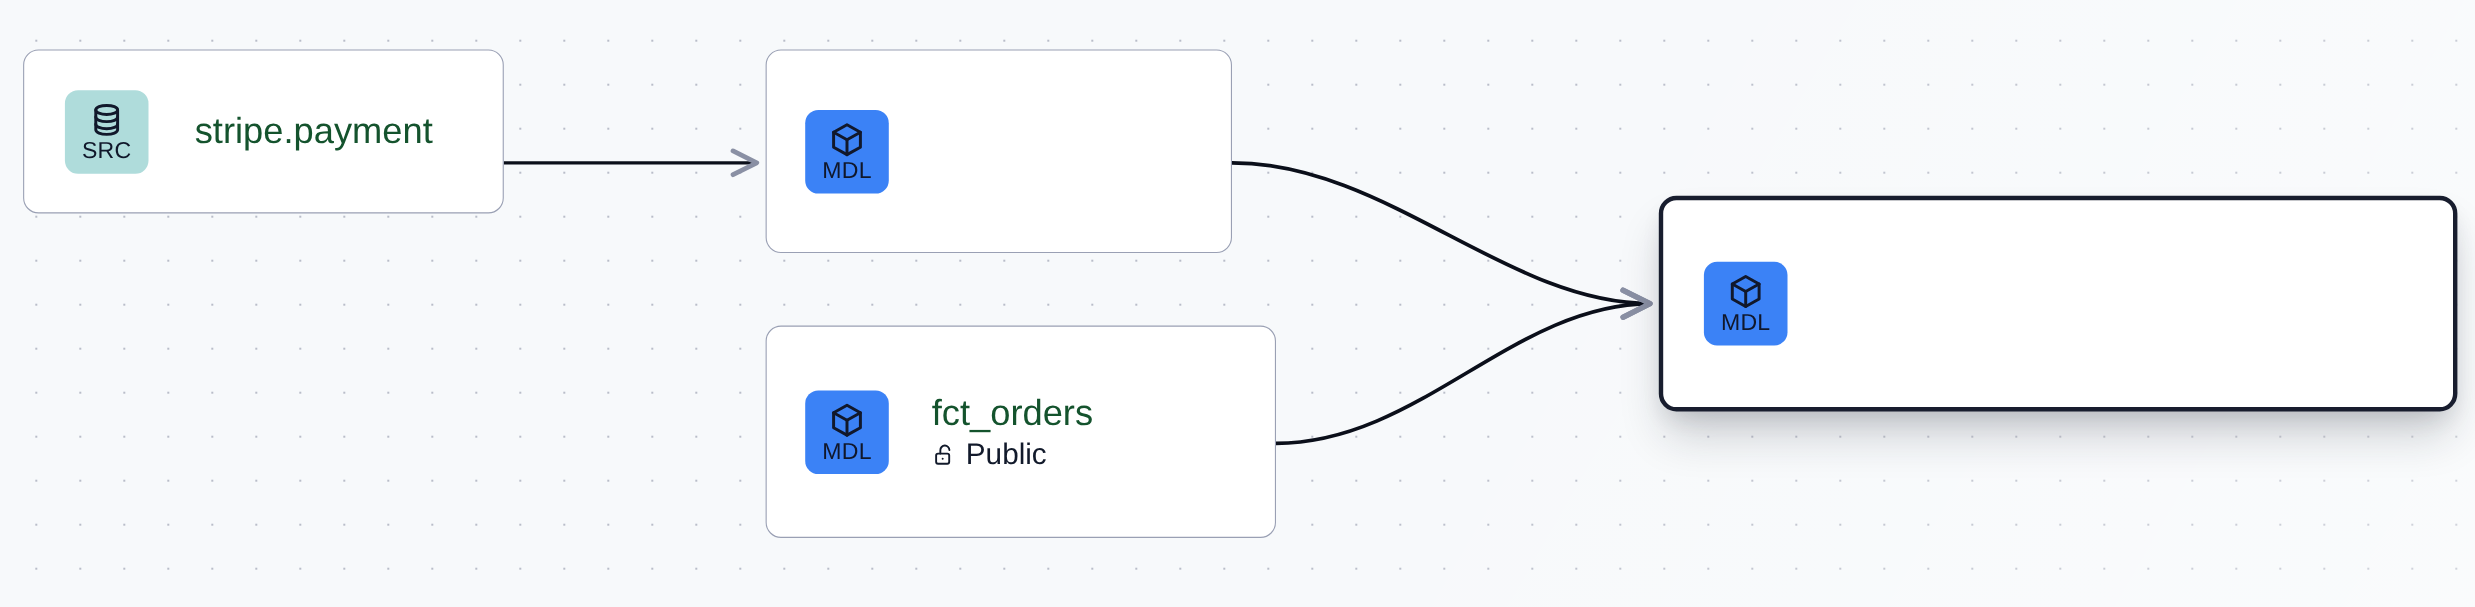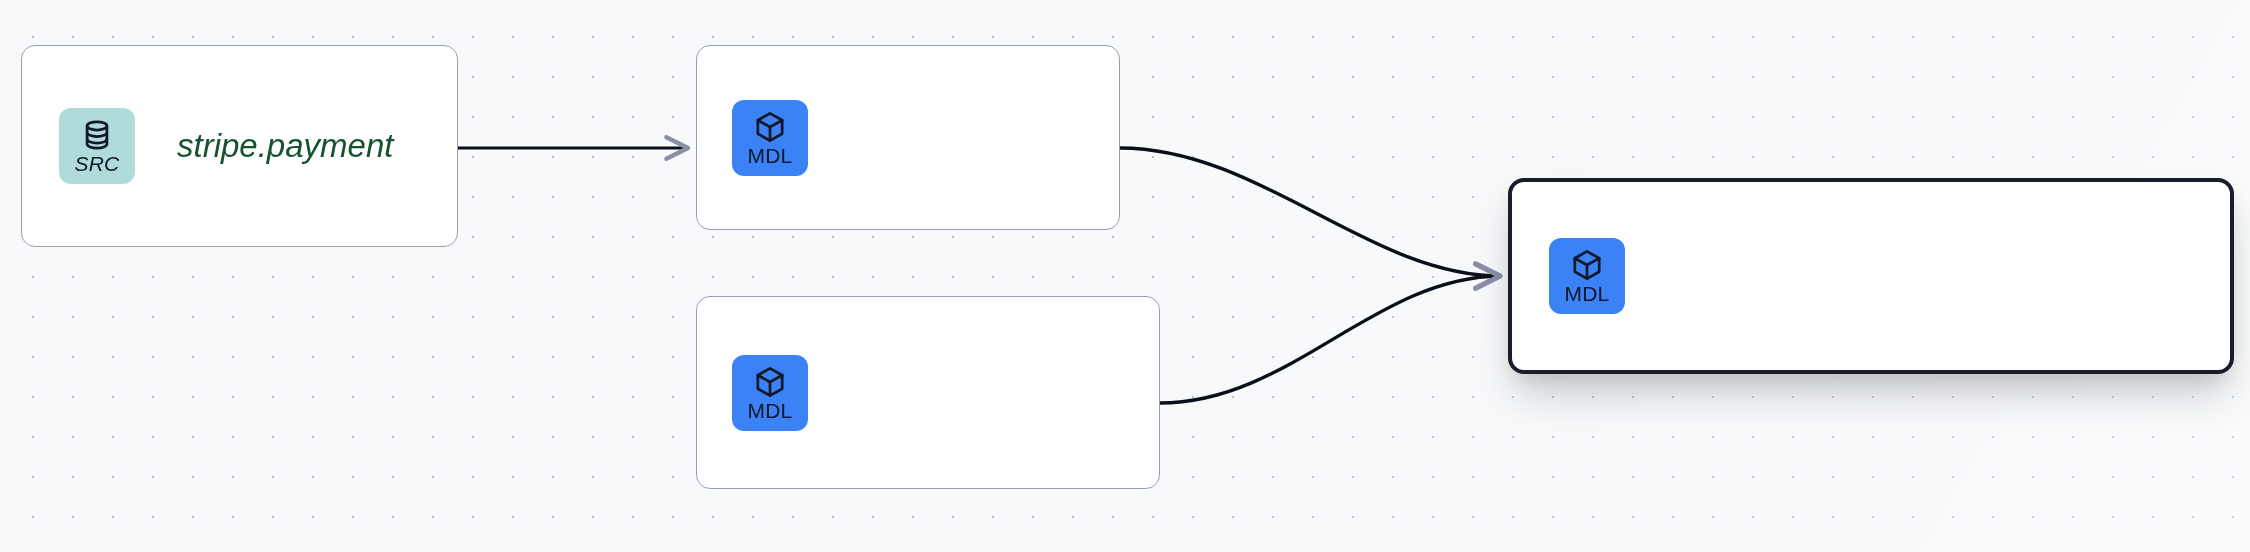--- a/index.html
+++ b/index.html
@@ -99,21 +99,21 @@
     margin-top: 4px;
     font-family: "Liberation Sans", sans-serif;
     font-size: 27px;
     line-height: 1.15;
     color: #121a2b;
     white-space: nowrap;
   }
   .node-sub svg { display: block; flex: 0 0 auto; }
 
   
-  #node-stripe-payment { left: 21px;   top: 45px;  width: 437px;  height: 202px; padding-left: 37px; gap: 42px; font-style: italic; }
+  #node-stripe-payment { left: 21px;   top: 45px;  width: 437px;  height: 149px; padding-left: 37px; gap: 42px; }
   #node-stg-payments   { left: 696px;  top: 45px;  width: 424px;  height: 185px; padding-left: 35px; gap: 39px; }
   #node-fct-orders     { left: 696px;  top: 296px; width: 464px;  height: 193px; padding-left: 35px; gap: 39px; }
   #node-agg            { left: 1508px; top: 178px; width: 726px;  height: 196px; padding-left: 37px; gap: 45px; }
 </style>
 </head>
 <body>
 
 <div id="canvas">
 
   <svg class="edges" viewBox="0 0 2250 552">
@@ -164,20 +164,33 @@
     <div class="badge mdl">
       <span>
         <svg width="34" height="34" viewBox="0 0 24 24" fill="none" stroke="#11182b" stroke-width="1.9" stroke-linecap="round" stroke-linejoin="round">
           <path d="M12 2.4 L20.6 7.2 L20.6 16.8 L12 21.6 L3.4 16.8 L3.4 7.2 Z"></path>
           <path d="M3.4 7.2 L12 12 L20.6 7.2"></path>
           <path d="M12 12 L12 21.6"></path>
         </svg>
       </span>
       <span class="badge-label">MDL</span>
     </div>
+    <div class="node-body">
+      <div class="node-title">fct_orders</div>
+      <div class="node-sub">
+        <span>
+          <svg width="23" height="23" viewBox="0 0 24 24" fill="none" stroke="#121a2b" stroke-width="1.8" stroke-linecap="round" stroke-linejoin="round">
+            <rect x="4.2" y="10.8" width="12.4" height="9.6" rx="1.8"></rect>
+            <path d="M8.2 10.8 V7.6 a4.3 4.3 0 0 1 8.6 -0.2"></path>
+            <circle cx="10.4" cy="15.8" r="0.95" fill="#121a2b" stroke="none"></circle>
+          </svg>
+        </span>
+        <span>Public</span>
+      </div>
+    </div>
   </div>
 
   <div class="node selected" id="node-agg">
     <div class="badge mdl">
       <span>
         <svg width="34" height="34" viewBox="0 0 24 24" fill="none" stroke="#11182b" stroke-width="1.9" stroke-linecap="round" stroke-linejoin="round">
           <path d="M12 2.4 L20.6 7.2 L20.6 16.8 L12 21.6 L3.4 16.8 L3.4 7.2 Z"></path>
           <path d="M3.4 7.2 L12 12 L20.6 7.2"></path>
           <path d="M12 12 L12 21.6"></path>
         </svg>

